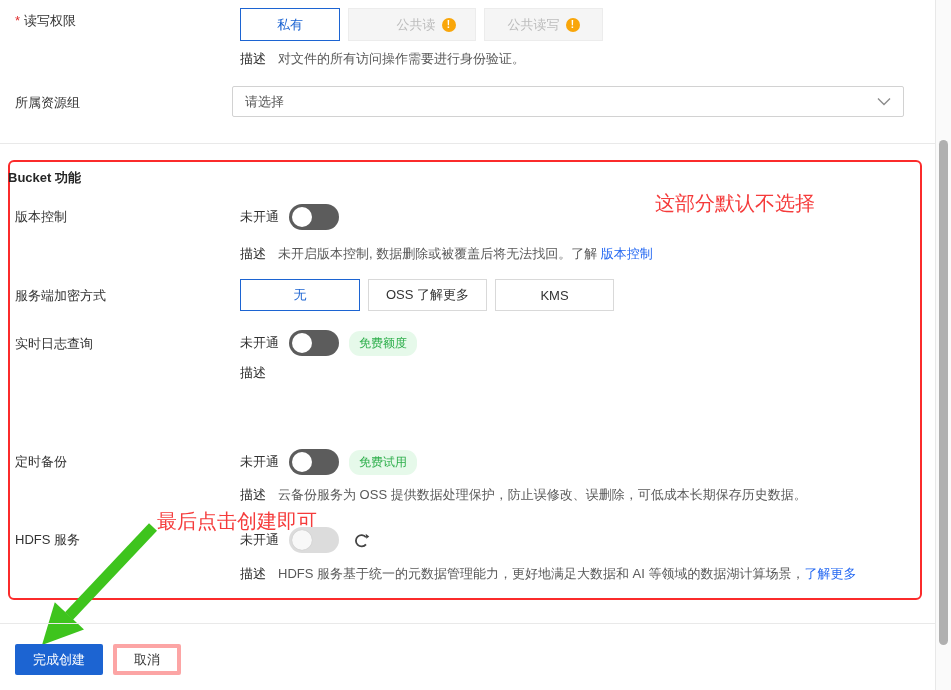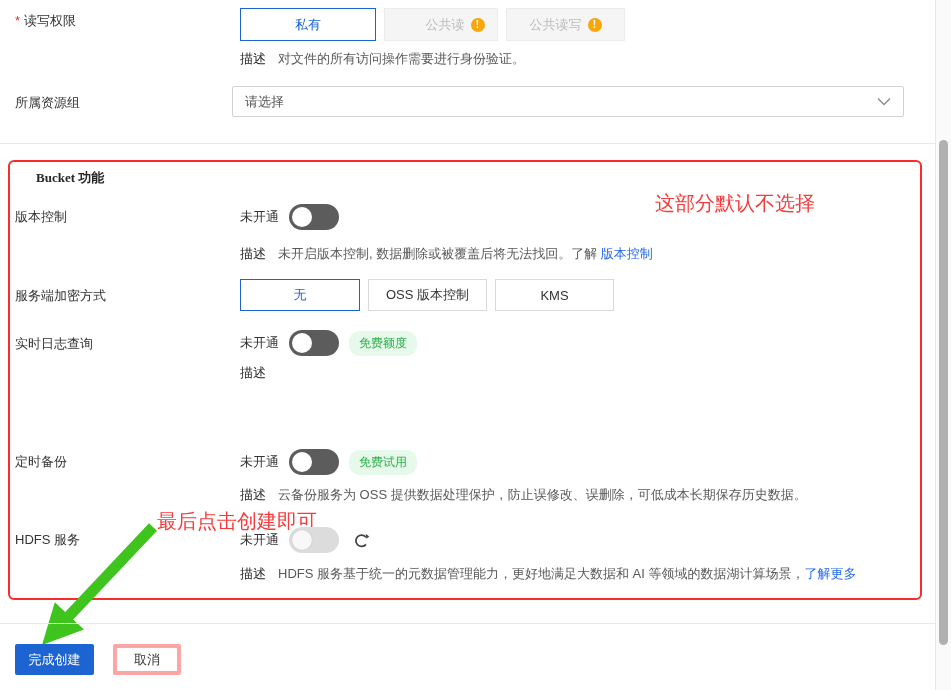--- a/index.html
+++ b/index.html
@@ -39,44 +39,44 @@
   .select {
     width:672px; height:31px; border:1px solid #d2d2d2; border-radius:2px; background:#fff;
     display:flex; align-items:center; justify-content:space-between; padding:0 12px;
     color:#555; cursor:pointer;
   }
   .red-box { border:2px solid #fb2b2b; border-radius:6px; background:transparent; pointer-events:none; }
   .section-title { font-size:13px; font-weight:bold; color:#262626; }
   .annotation { color:#f53b3b; font-size:20px; white-space:nowrap; }
   .divider { height:1px; background:#e9e9e9; }
   .primary-btn {
-    width:79px; height:31px; background:#1c64d2; color:#fff; border:none; border-radius:2px;
+    width:88px; height:31px; background:#1c64d2; color:#fff; border:none; border-radius:2px;
     font-size:13px; cursor:pointer; font-family:inherit;
   }
   .secondary-btn {
     width:68px; height:31px; background:#fff; color:#333; border:4px solid #fca5a5; border-radius:2px;
     font-size:13px; cursor:pointer; font-family:inherit;
   }
   .scroll-track { left:935px; top:0; width:16px; height:690px; background:#fafafa; border-left:1px solid #e8e8e8; }
   .scroll-thumb { left:939px; top:140px; width:9px; height:505px; background:#b0b0b0; border-radius:5px; cursor:pointer; }
   .refresh-ico { display:inline-flex; margin-left:4px; cursor:pointer; }
 </style>
 </head>
 <body>
 
 <div class="page">
 
   <div class="abs field-label" style="left:15px; top:12px;">
     <span class="star">*</span><span>读写权限</span>
   </div>
   <div class="abs btn-group" style="left:240px; top:8px;">
-    <button class="opt-btn sel" style="width:136px;">
+    <button class="opt-btn sel" style="width:100px;">
       <span>私有</span>
     </button>
-    <button class="opt-btn dis" style="width:114px;padding-left:28px;">
+    <button class="opt-btn dis" style="width:128px;padding-left:28px;">
       <span>公共读</span>
       <span class="warn-ico">!</span>
     </button>
     <button class="opt-btn dis" style="width:119px;">
       <span>公共读写</span>
       <span class="warn-ico">!</span>
     </button>
   </div>
   <div class="abs desc-line" style="left:240px; top:49px;">
     <span class="kw">描述</span>
@@ -90,42 +90,42 @@
       <svg width="14" height="9" viewBox="0 0 14 9">
           <polyline points="1,1.5 7,7.5 13,1.5" fill="none" stroke="#8c8c8c" stroke-width="1.4"></polyline>
         </svg>
     </span>
   </div>
 
   <div class="abs divider" style="left:0; top:143px; width:935px;"></div>
 
   <div class="abs red-box" style="left:8px; top:160px; width:914px; height:440px;"></div>
 
-  <div class="abs section-title" style="left:36px; top:169px;font-family:Liberation Serif, serif;">Bucket 功能</div>
+  <div class="abs section-title" style="left:8px; top:169px;">Bucket 功能</div>
   <div class="abs annotation" style="left:655px; top:190px;">这部分默认不选择</div>
 
   <div class="abs field-label" style="left:15px; top:208px;">版本控制</div>
   <div class="abs status-row" style="left:240px; top:204px;">
     <span class="status-txt">未开通</span>
     <span class="toggle">
         <span class="knob"></span>
       </span>
   </div>
   <div class="abs desc-line" style="left:240px; top:244px;">
     <span class="kw">描述</span>
     <span><span>未开启版本控制, 数据删除或被覆盖后将无法找回。了解</span> <a class="link">版本控制</a></span>
   </div>
 
   <div class="abs field-label" style="left:15px; top:287px;">服务端加密方式</div>
   <div class="abs btn-group" style="left:240px; top:279px;">
     <button class="opt-btn enc sel" style="width:120px;">
       <span>无</span>
     </button>
     <button class="opt-btn enc" style="width:119px;">
-      <span>OSS 版本控制</span>
+      <span>OSS 了解更多</span>
     </button>
     <button class="opt-btn enc" style="width:119px;">
       <span>KMS</span>
     </button>
   </div>
 
   <div class="abs field-label" style="left:15px; top:335px;">实时日志查询</div>
   <div class="abs status-row" style="left:240px; top:330px;">
     <span class="status-txt">未开通</span>
     <span class="toggle">

